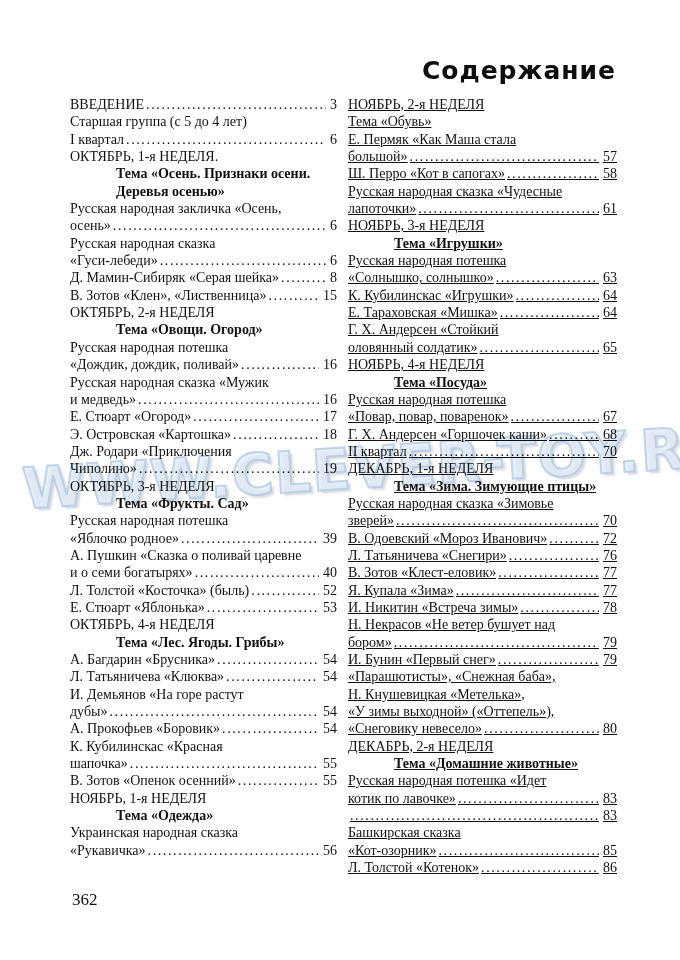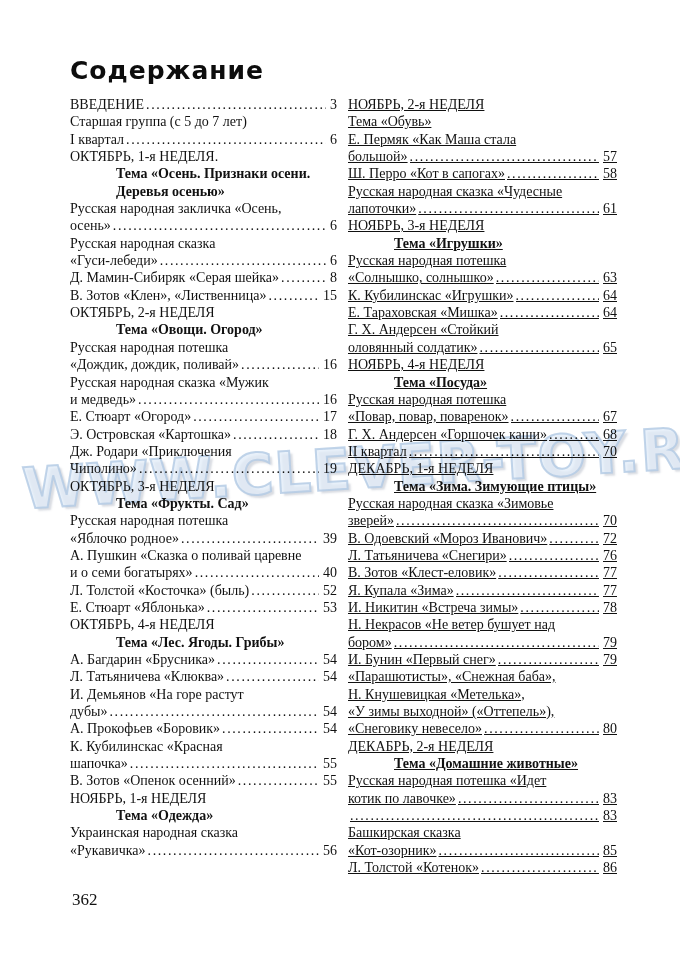--- a/index.html
+++ b/index.html
@@ -9,21 +9,21 @@
     font-family: "Liberation Serif", serif;
     color: #111111;
     position: relative;
     overflow: hidden;
   }
   .page { position: absolute; inset: 0; background: #ffffff; }
 
   .title {
     position: absolute;
     left: 70px; top: 56px; width: 546px;
-    text-align: left;
+    text-align: right;
     font-family: "DejaVu Sans", sans-serif;
     font-weight: bold;
     font-size: 25px;
     letter-spacing: 1px;
     color: #0d0d0d;
     z-index: 2;
   }
 
   .watermark {
     position: absolute;
@@ -83,21 +83,21 @@
 
 <div class="page">
   <div class="watermark">WWW.CLEVER-TOY.RU</div>
   <div class="title">Содержание</div>
   <div class="col col-left" id="col-left">
       <div class="toc-line paged">
         <span class="txt">ВВЕДЕНИЕ</span>
         <span class="dots"></span>
         <span class="pg">3</span>
       </div>
-      <div class="toc-line"><span class="txt">Старшая группа (с 5 до 7 лет)</span></div>
+      <div class="toc-line"><span class="txt">Старшая группа (с 5 до 4 лет)</span></div>
       <div class="toc-line paged">
         <span class="txt">I квартал</span>
         <span class="dots"></span>
         <span class="pg">6</span>
       </div>
       <div class="toc-line"><span class="txt">ОКТЯБРЬ, 1-я НЕДЕЛЯ.</span></div>
       <div class="toc-line bold"><span class="txt">Тема «Осень. Признаки осени.</span></div>
       <div class="toc-line bold"><span class="txt">Деревья осенью»</span></div>
       <div class="toc-line"><span class="txt">Русская народная закличка «Осень,</span></div>
       <div class="toc-line paged">

